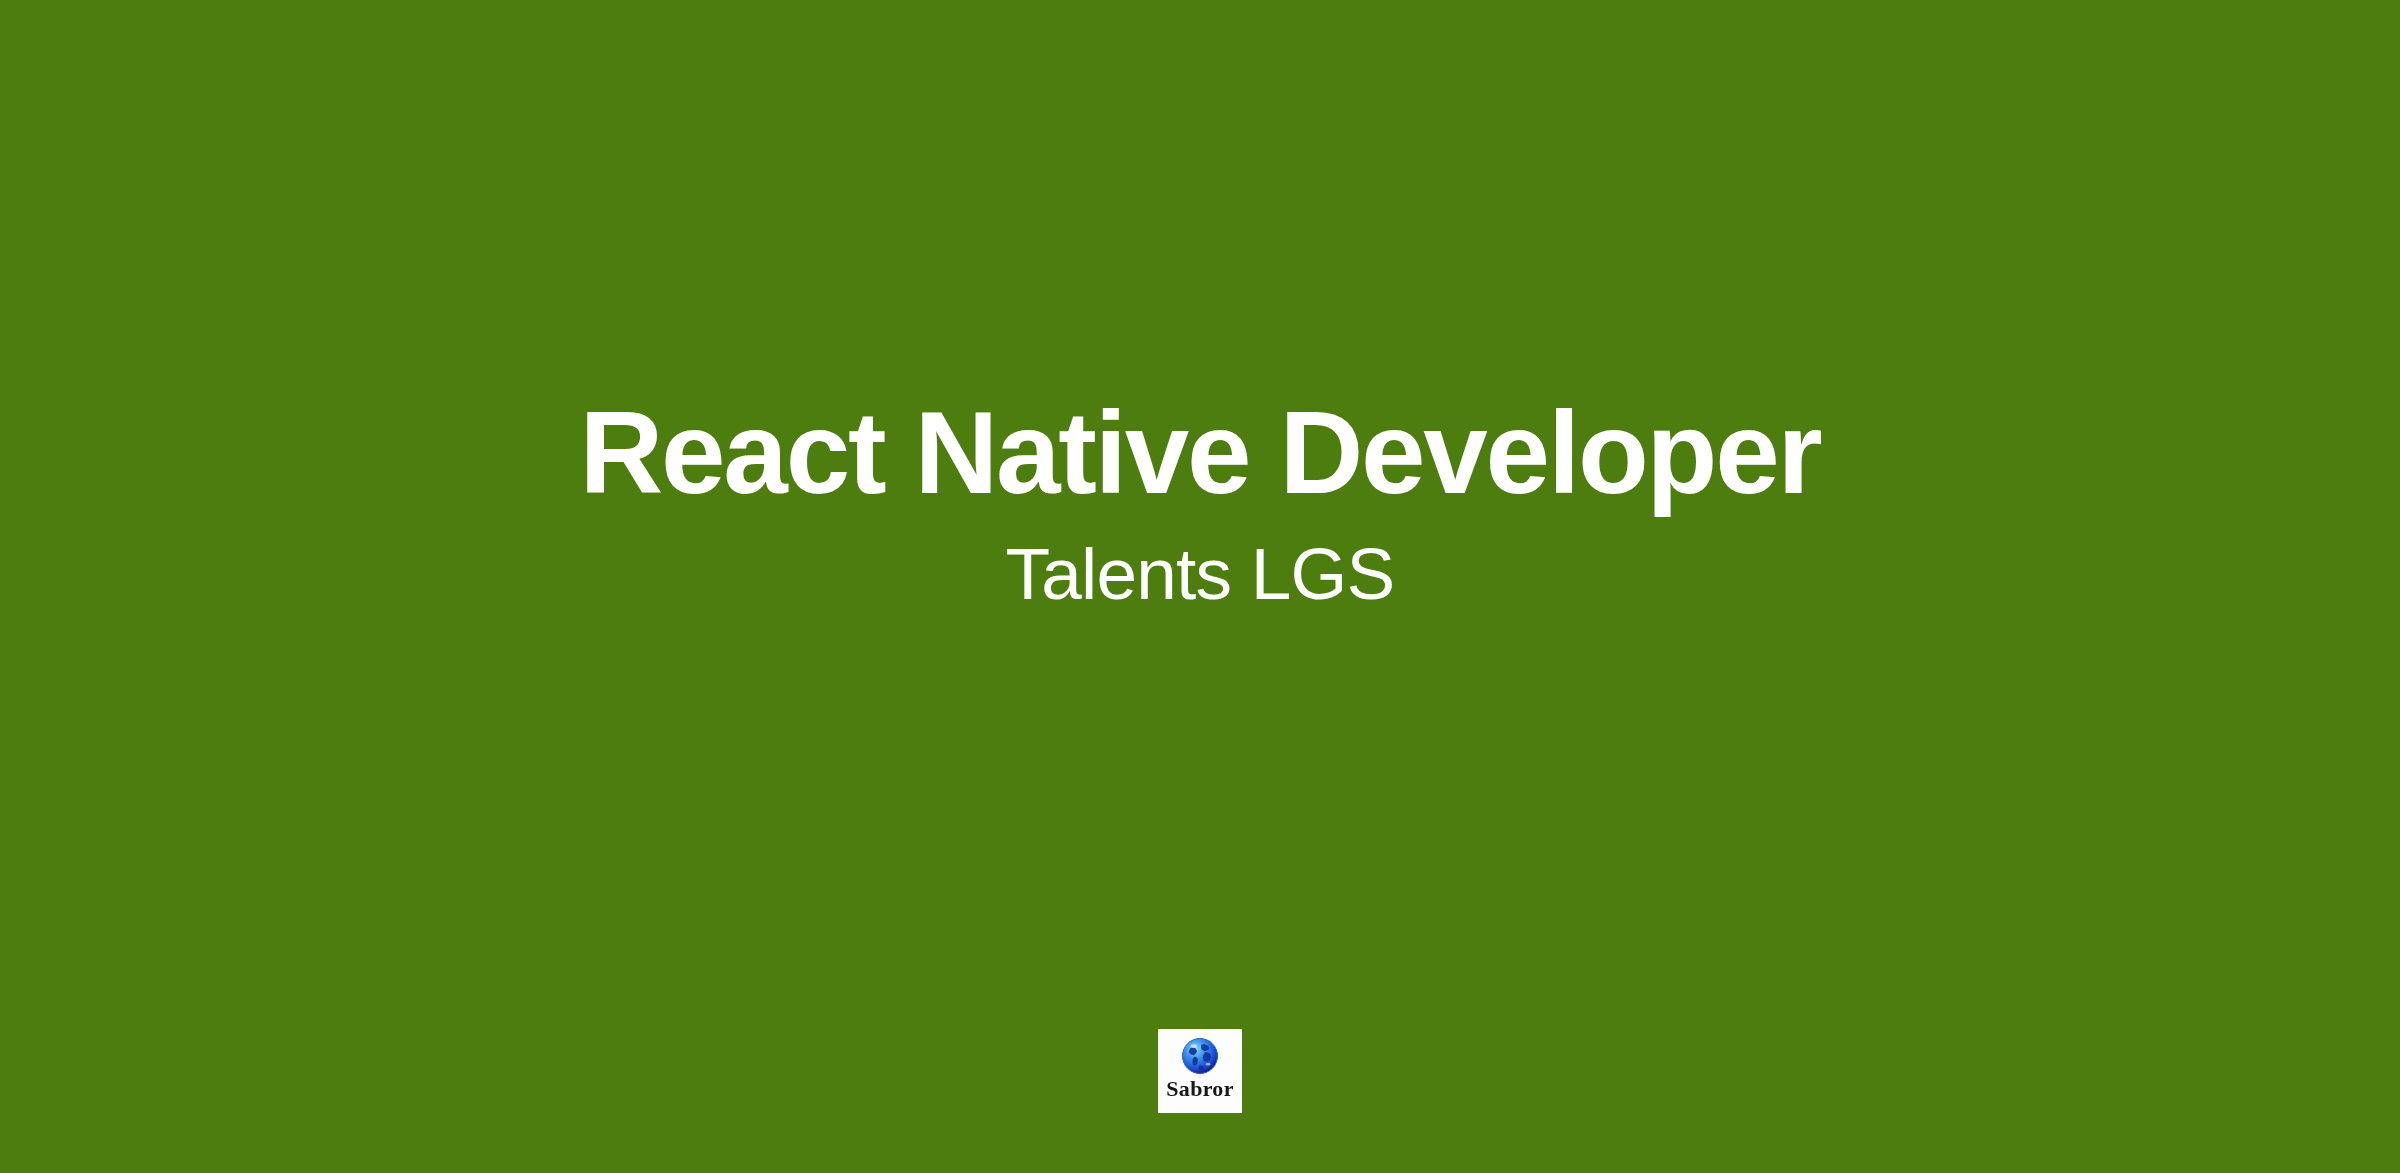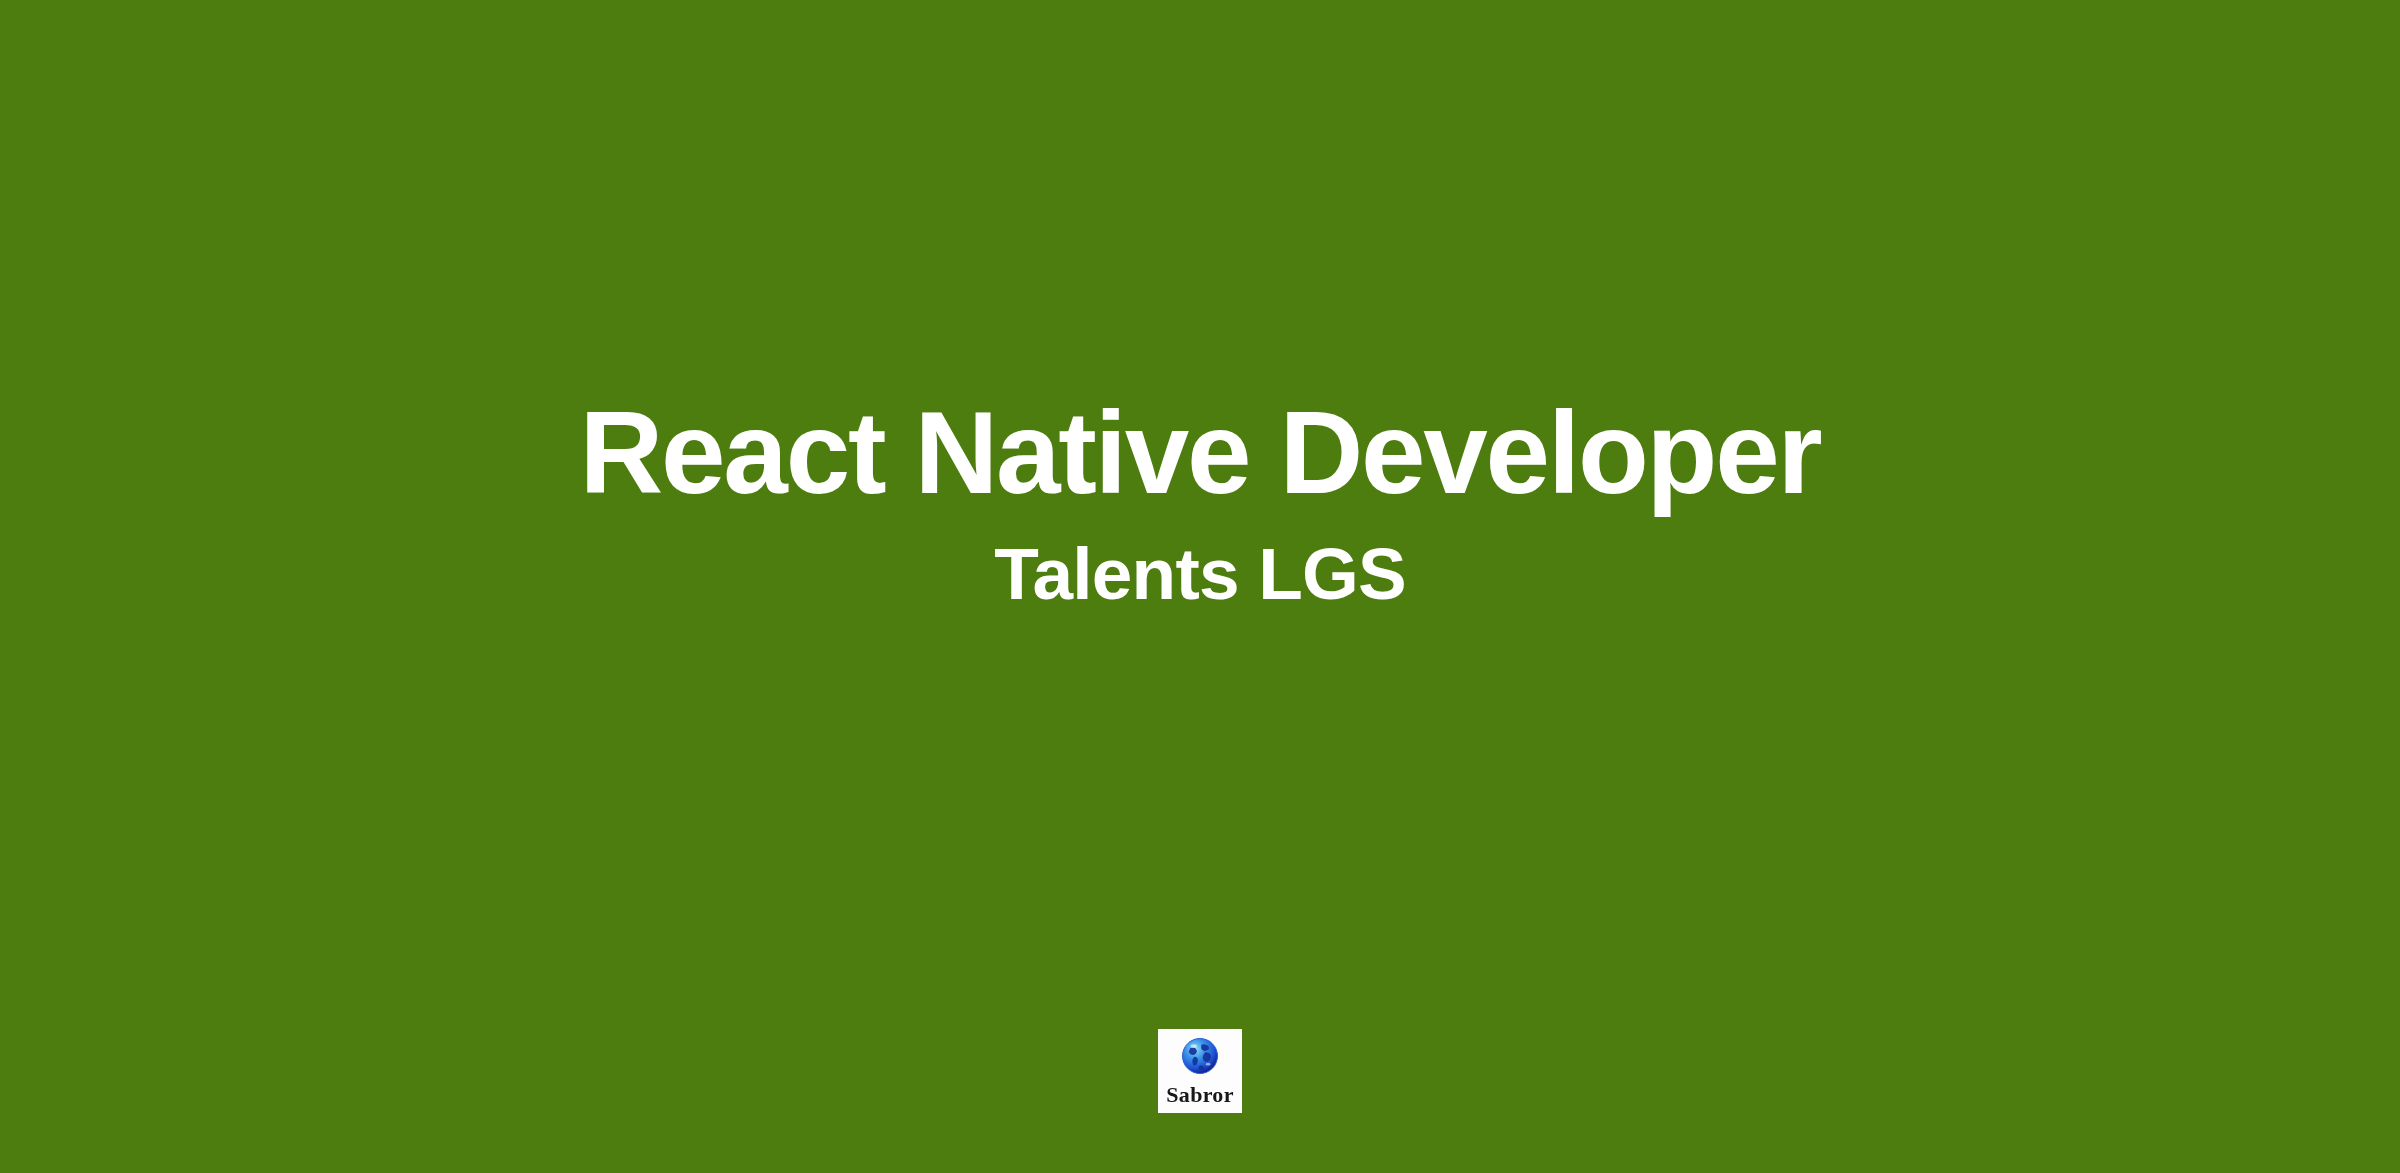--- a/index.html
+++ b/index.html
@@ -44,21 +44,21 @@
     color: #ffffff;
     letter-spacing: -2.2px;
     text-align: center;
     white-space: nowrap;
   }
 
   .company-name {
     margin-top: 26px;
     font-size: 73px;
     line-height: 1.0;
-    font-weight: 700;
+    font-weight: 400;
     color: #ffffff;
     letter-spacing: -0.8px;
     text-align: center;
     white-space: nowrap;
   }
 
   
   .brand-logo {
     position: absolute;
     left: 1158px;
@@ -75,21 +75,21 @@
   }
 
   .brand-logo-globe {
     width: 40px;
     height: 40px;
     display: block;
     flex: none;
   }
 
   .brand-logo-name {
-    margin-top: 7px;
+    margin-top: 1px;
     font-family: "Liberation Serif", serif;
     font-size: 22px;
     line-height: 1.05;
     font-weight: 700;
     color: #181818;
     letter-spacing: 0.3px;
     white-space: nowrap;
   }
 </style>
 </head>

